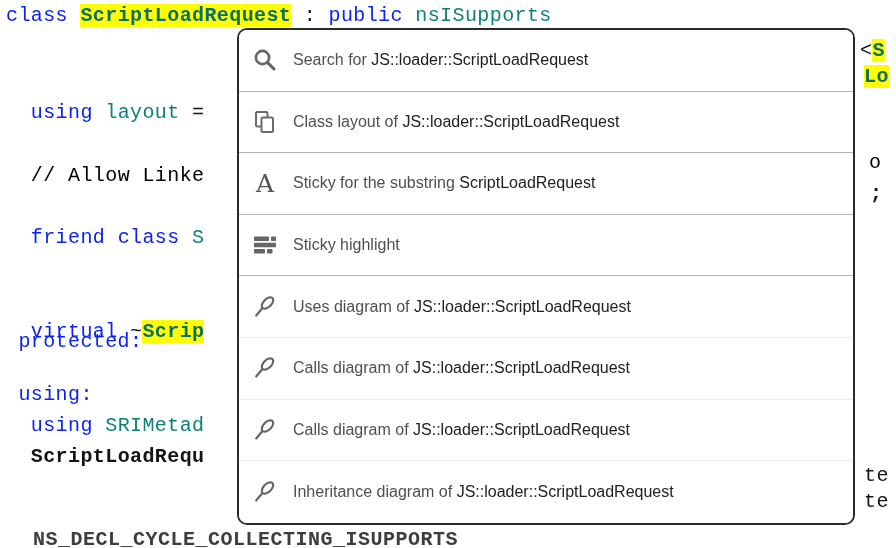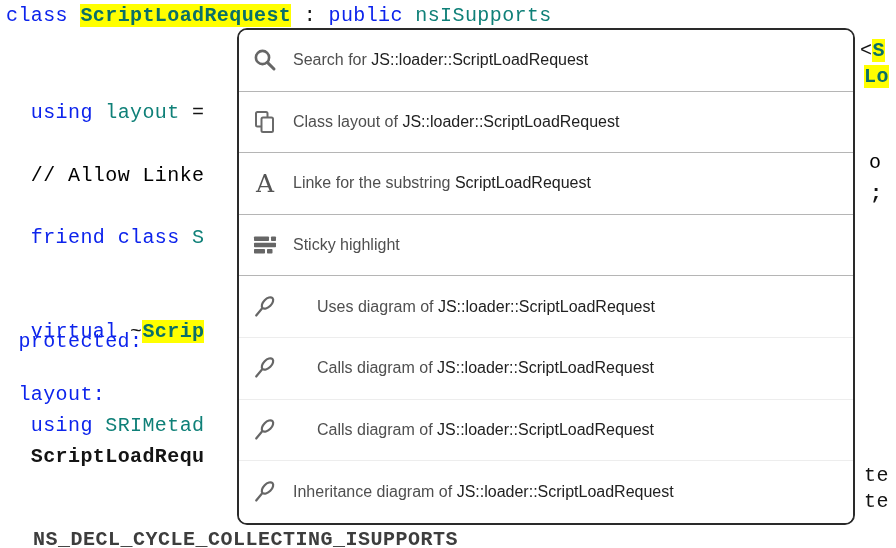--- a/index.html
+++ b/index.html
@@ -26,21 +26,21 @@
     position:absolute;left:237px;top:28px;width:618px;height:497px;
     box-sizing:border-box;background:#ffffff;
     border:2px solid #2a2a2a;border-radius:10px;
     overflow:hidden;z-index:10;
   }
   .menu-item{
     height:61.6px;box-sizing:border-box;display:flex;align-items:center;
     padding:0 12px 0 13px;cursor:pointer;background:#fff;
   }
   .menu-item.sep-strong{border-bottom:1px solid #b5b5b5;}
-  .menu-item.sep-light{border-bottom:1px solid #ededed;gap:24px;}
+  .menu-item.sep-light{border-bottom:1px solid #ededed;}
   .mi-icon{
     width:26px;height:26px;margin-right:15px;flex:none;
     display:flex;align-items:center;justify-content:center;
   }
   .mi-icon svg{display:block;}
   .serifA{
     font-family:"DejaVu Serif",serif;font-size:25px;color:#555;
     line-height:1;font-weight:normal;
   }
   .mi-label{
@@ -52,21 +52,21 @@
 </head>
 <body>
 
 <div id="code-layer">
     <div class="code-line" style="left: 6px; top: 3px;"><span class="seg-kw">class </span><span class="seg-symhl">ScriptLoadRequest</span><span class="seg-pl"> : </span><span class="seg-kw">public </span><span class="seg-type">nsISupports</span></div>
     <div class="code-line" style="left: 6px; top: 100px;"><span class="seg-pl">  </span><span class="seg-kw">using </span><span class="seg-type">layout</span><span class="seg-pl"> = </span></div>
     <div class="code-line" style="left: 6px; top: 163px;"><span class="seg-pl">  </span><span class="seg-comment">// Allow Linke</span></div>
     <div class="code-line" style="left: 6px; top: 225px;"><span class="seg-pl">  </span><span class="seg-kw">friend class </span><span class="seg-type">S</span></div>
     <div class="code-line" style="left: 6px; top: 288px; margin-top: 41px;"><span class="seg-pl"> </span><span class="seg-kw">protected:</span></div>
     <div class="code-line" style="left: 6px; top: 319px;"><span class="seg-pl">  </span><span class="seg-kw">virtual </span><span class="seg-pl">~</span><span class="seg-symhl">Scrip</span></div>
-    <div class="code-line" style="left: 6px; top: 382px;"><span class="seg-pl"> </span><span class="seg-kw">layout:</span></div>
+    <div class="code-line" style="left: 6px; top: 382px;"><span class="seg-pl"> </span><span class="seg-kw">using:</span></div>
     <div class="code-line" style="left: 6px; top: 413px;"><span class="seg-pl">  </span><span class="seg-kw">using </span><span class="seg-type">SRIMetad</span></div>
     <div class="code-line" style="left: 6px; top: 444px;"><span class="seg-pl">  </span><span class="seg-plb">ScriptLoadRequ</span></div>
     <div class="code-line" style="left: 33px; top: 527px;"><span class="seg-nsdecl">NS_DECL_CYCLE_COLLECTING_ISUPPORTS</span></div>
     <div class="code-line" style="left: 860px; top: 38px;"><span class="seg-pl">&lt;</span><span class="seg-symhl">S</span></div>
     <div class="code-line" style="left: 864px; top: 64px;"><span class="seg-symhl">Lo</span></div>
     <div class="code-line" style="left: 869px; top: 150px;"><span class="seg-comment">o</span></div>
     <div class="code-line" style="left: 870px; top: 181px;"><span class="seg-plb">;</span></div>
     <div class="code-line" style="left: 864px; top: 463px;"><span class="seg-pl">te</span></div>
     <div class="code-line" style="left: 864px; top: 489px;"><span class="seg-pl">te</span></div>
   </div>
@@ -87,21 +87,21 @@
           <rect x="4" y="3" width="11.5" height="14.5" rx="1.5" stroke="#6a6a6a" stroke-width="2"></rect>
           <rect x="9.5" y="8.5" width="11.5" height="14.5" rx="1.5" fill="#fff" stroke="#6a6a6a" stroke-width="2"></rect>
         </svg>
       </span>
       <span class="mi-label"><span>Class layout of </span><span class="mi-symbol">JS::loader::ScriptLoadRequest</span></span>
     </div>
     <div class="menu-item sep-strong">
       <span class="mi-icon">
         <span class="serifA">A</span>
       </span>
-      <span class="mi-label"><span>Linke for the substring </span><span class="mi-symbol">ScriptLoadRequest</span></span>
+      <span class="mi-label"><span>Sticky for the substring </span><span class="mi-symbol">ScriptLoadRequest</span></span>
     </div>
     <div class="menu-item sep-strong">
       <span class="mi-icon">
         <svg width="26" height="26" viewBox="0 0 26 26" fill="#666">
           <rect x="2" y="4.5" width="15" height="4.6" rx="0.8"></rect>
           <rect x="19" y="4.5" width="5" height="4.6" rx="0.8"></rect>
           <rect x="2" y="10.7" width="22" height="4.6" rx="0.8"></rect>
           <rect x="2" y="16.9" width="11" height="4.6" rx="0.8"></rect>
           <rect x="15" y="16.9" width="5.5" height="4.6" rx="0.8"></rect>
         </svg>

